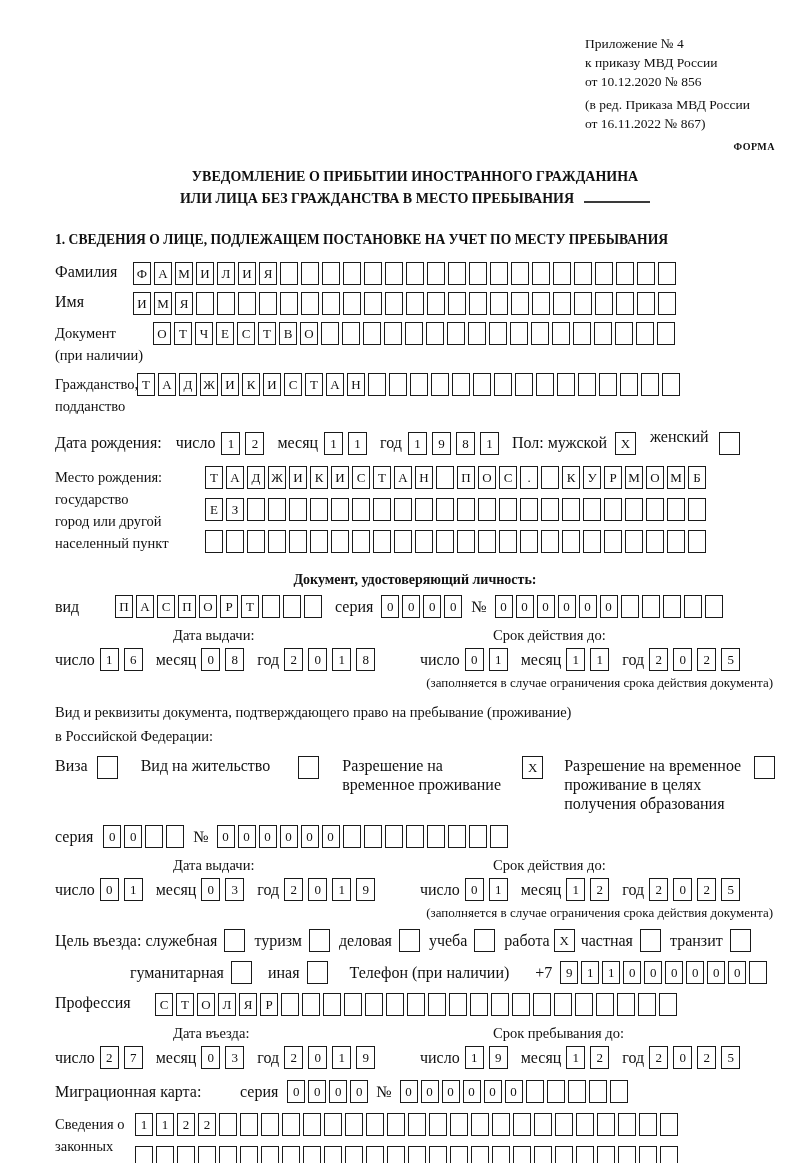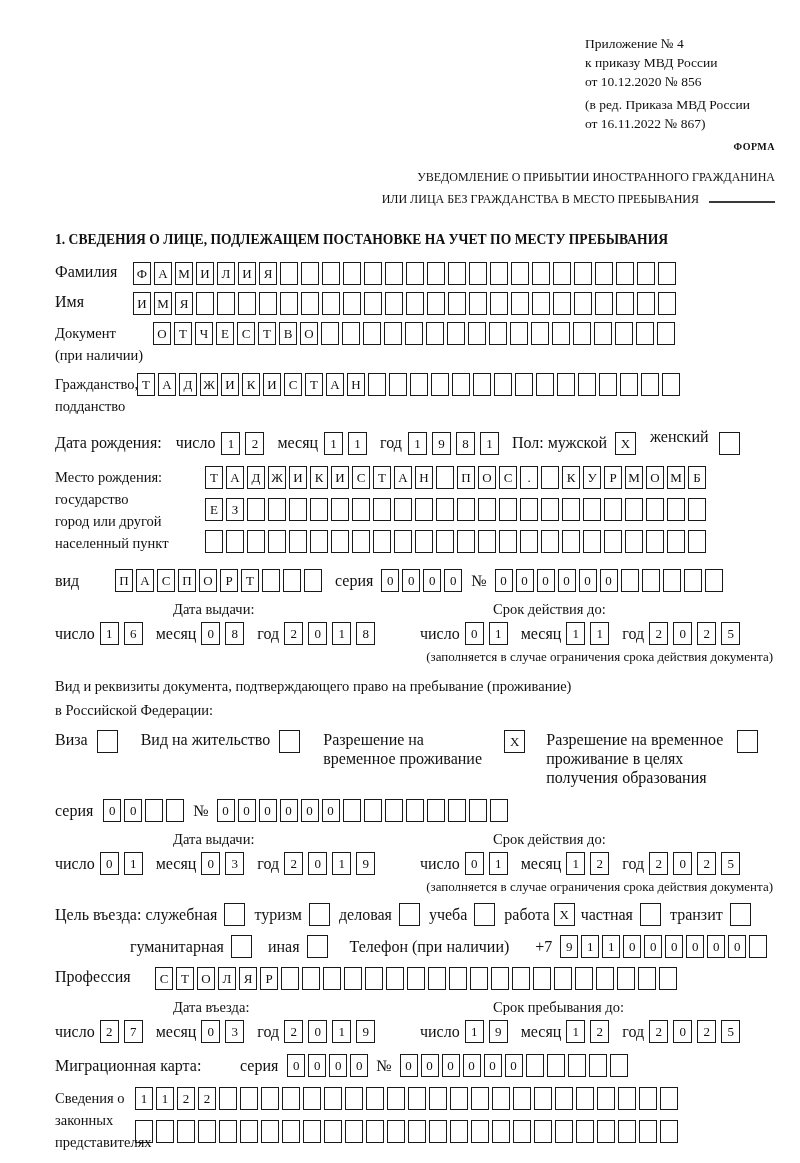--- a/index.html
+++ b/index.html
@@ -10,21 +10,21 @@
     padding: 34px 25px 16px 55px; overflow: hidden; position: relative;
   }
   .lbl { font-size: 16px; line-height: 20px; white-space: nowrap; }
 
   
   .hdr-note { width: 190px; margin-left: auto; font-size: 13.5px; line-height: 19px; }
   .hdr-note .gap { margin-top: 4px; }
   .forma { text-align: right; font-weight: bold; font-size: 10px; margin-top: 8px; letter-spacing: .5px; }
 
   
-  .title { text-align: right; font-weight: normal; font-size: 12px; line-height: 22px; margin-top: 14px; }
+  .title { text-align: center; font-weight: bold; font-size: 14px; line-height: 22px; margin-top: 14px; }
   .title-underline { display: inline-block; width: 66px; border-bottom: 2.5px solid #3a3a3a; height: 12px; margin-left: 10px; }
   .sec-heading { font-weight: bold; font-size: 13.6px; margin-top: 22px; white-space: nowrap; }
 
   
   .row { display: flex; align-items: flex-start; margin-top: 7px; }
   .boxrow { display: flex; flex-wrap: nowrap; }
   .cell {
     display: inline-flex; align-items: center; justify-content: center; flex: none;
     width: 18px; height: 23px; border: 1.6px solid #1a1a1a; margin-right: 3px;
     font-size: 13px; line-height: 1;
@@ -332,20 +332,21 @@
           <span class="cell"></span>
           <span class="cell"></span>
           <span class="cell"></span>
           <span class="cell"></span>
           <span class="cell"></span>
           <span class="cell"></span>
         </span>
     </span>
   </div>
 
+  <div class="doc-heading">Документ, удостоверяющий личность:</div>
 
   <div class="row" style="align-items:center">
     <span class="lbl" style="width:60px">вид</span>
     <span class="boxrow">
         <span class="cell">П</span>
         <span class="cell">А</span>
         <span class="cell">С</span>
         <span class="cell">П</span>
         <span class="cell">О</span>
         <span class="cell">Р</span>
@@ -429,21 +430,21 @@
   </div>
 
   <div class="ropts">
     <span class="ropt">
       <span class="lbl">Виза</span>
       <span class="chk">
           <span class="cell"></span>
         </span>
     </span>
     <span class="ropt" style="margin-left:10px">
-      <span class="lbl" style="margin-right:9px">Вид на жительство</span>
+      <span class="lbl" style="margin-right:28px">Вид на жительство</span>
       <span class="chk">
           <span class="cell"></span>
         </span>
     </span>
     <span class="ropt" style="margin-left:10px">
       <span class="lbl wrap mw170">Разрешение на временное проживание</span>
       <span class="chk">
           <span class="cell">X</span>
         </span>
     </span>

